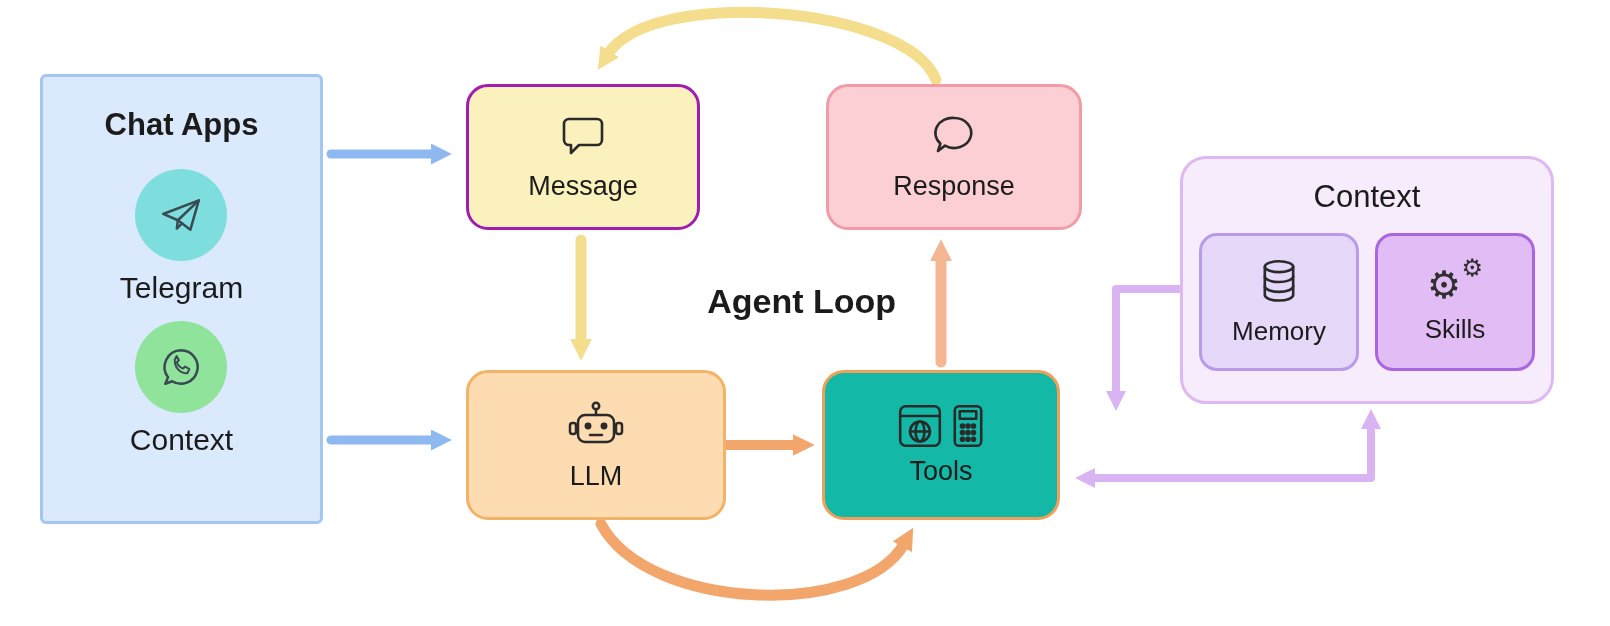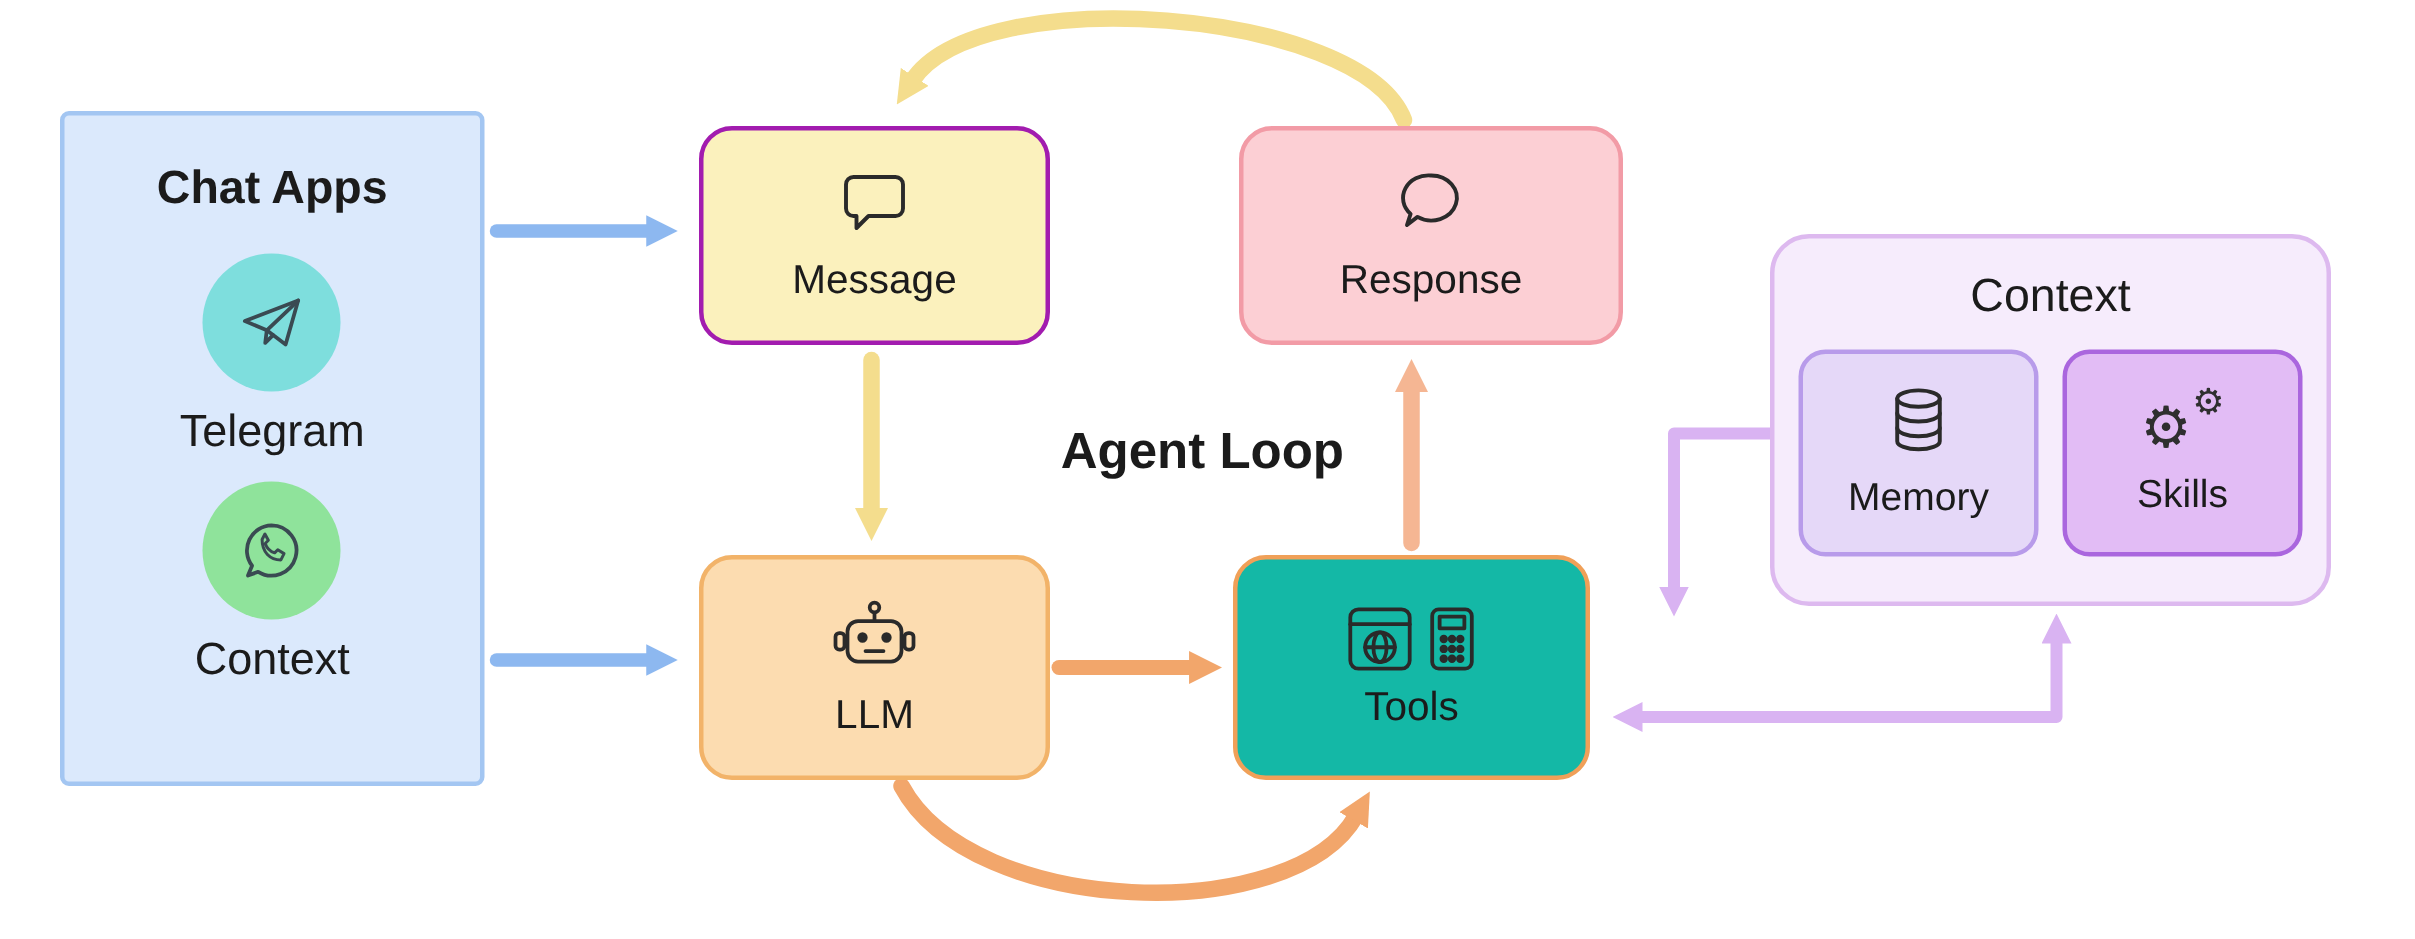--- a/index.html
+++ b/index.html
@@ -10,21 +10,21 @@
   .chat-apps{left:40px;top:74px;width:283px;height:450px;background:#dbe9fc;border:3px solid #a3c6f2;border-radius:6px;padding-top:30px;}
   .chat-apps .box-title{font-size:31px;font-weight:600;margin-bottom:26px;}
   .app{display:flex;flex-direction:column;align-items:center;margin-bottom:16px;}
   .app-circle{width:92px;height:92px;border-radius:50%;display:flex;align-items:center;justify-content:center;margin-bottom:10px;}
   .telegram-circle{background:#7ededd;}
   .whatsapp-circle{background:#8fe39b;}
   .app-label{font-size:30px;}
   .node{border-radius:22px;justify-content:center;gap:8px;}
   .message{left:466px;top:84px;width:234px;height:146px;background:#fbf1bd;border:3px solid #a21caf;}
   .response{left:826px;top:84px;width:256px;height:146px;background:#fccfd4;border:3px solid #f29ba6;}
-  .llm{left:466px;top:370px;width:234px;height:150px;background:#fcdcb0;border:3px solid #f2b369;}
+  .llm{left:466px;top:370px;width:260px;height:150px;background:#fcdcb0;border:3px solid #f2b369;}
   .tools{left:822px;top:370px;width:238px;height:150px;background:#14b8a6;border:3px solid #f0a058;}
   .node-label{font-size:27px;}
   .icon-row{display:flex;gap:10px;align-items:center;}
   .context{left:1180px;top:156px;width:374px;height:248px;background:#f6ecfc;border:3px solid #ddb9ef;border-radius:26px;padding-top:20px;}
   .context .box-title{font-size:31px;font-weight:400;margin-bottom:18px;}
   .context-inner{display:flex;gap:16px;}
   .sub-box{width:160px;height:138px;box-sizing:border-box;border-radius:18px;display:flex;flex-direction:column;align-items:center;justify-content:center;gap:6px;}
   .memory{background:#e5d8f8;border:3px solid #b89bea;}
   .skills{background:#e2bcf5;border:3px solid #aa66de;}
   .sub-label{font-size:26px;}

